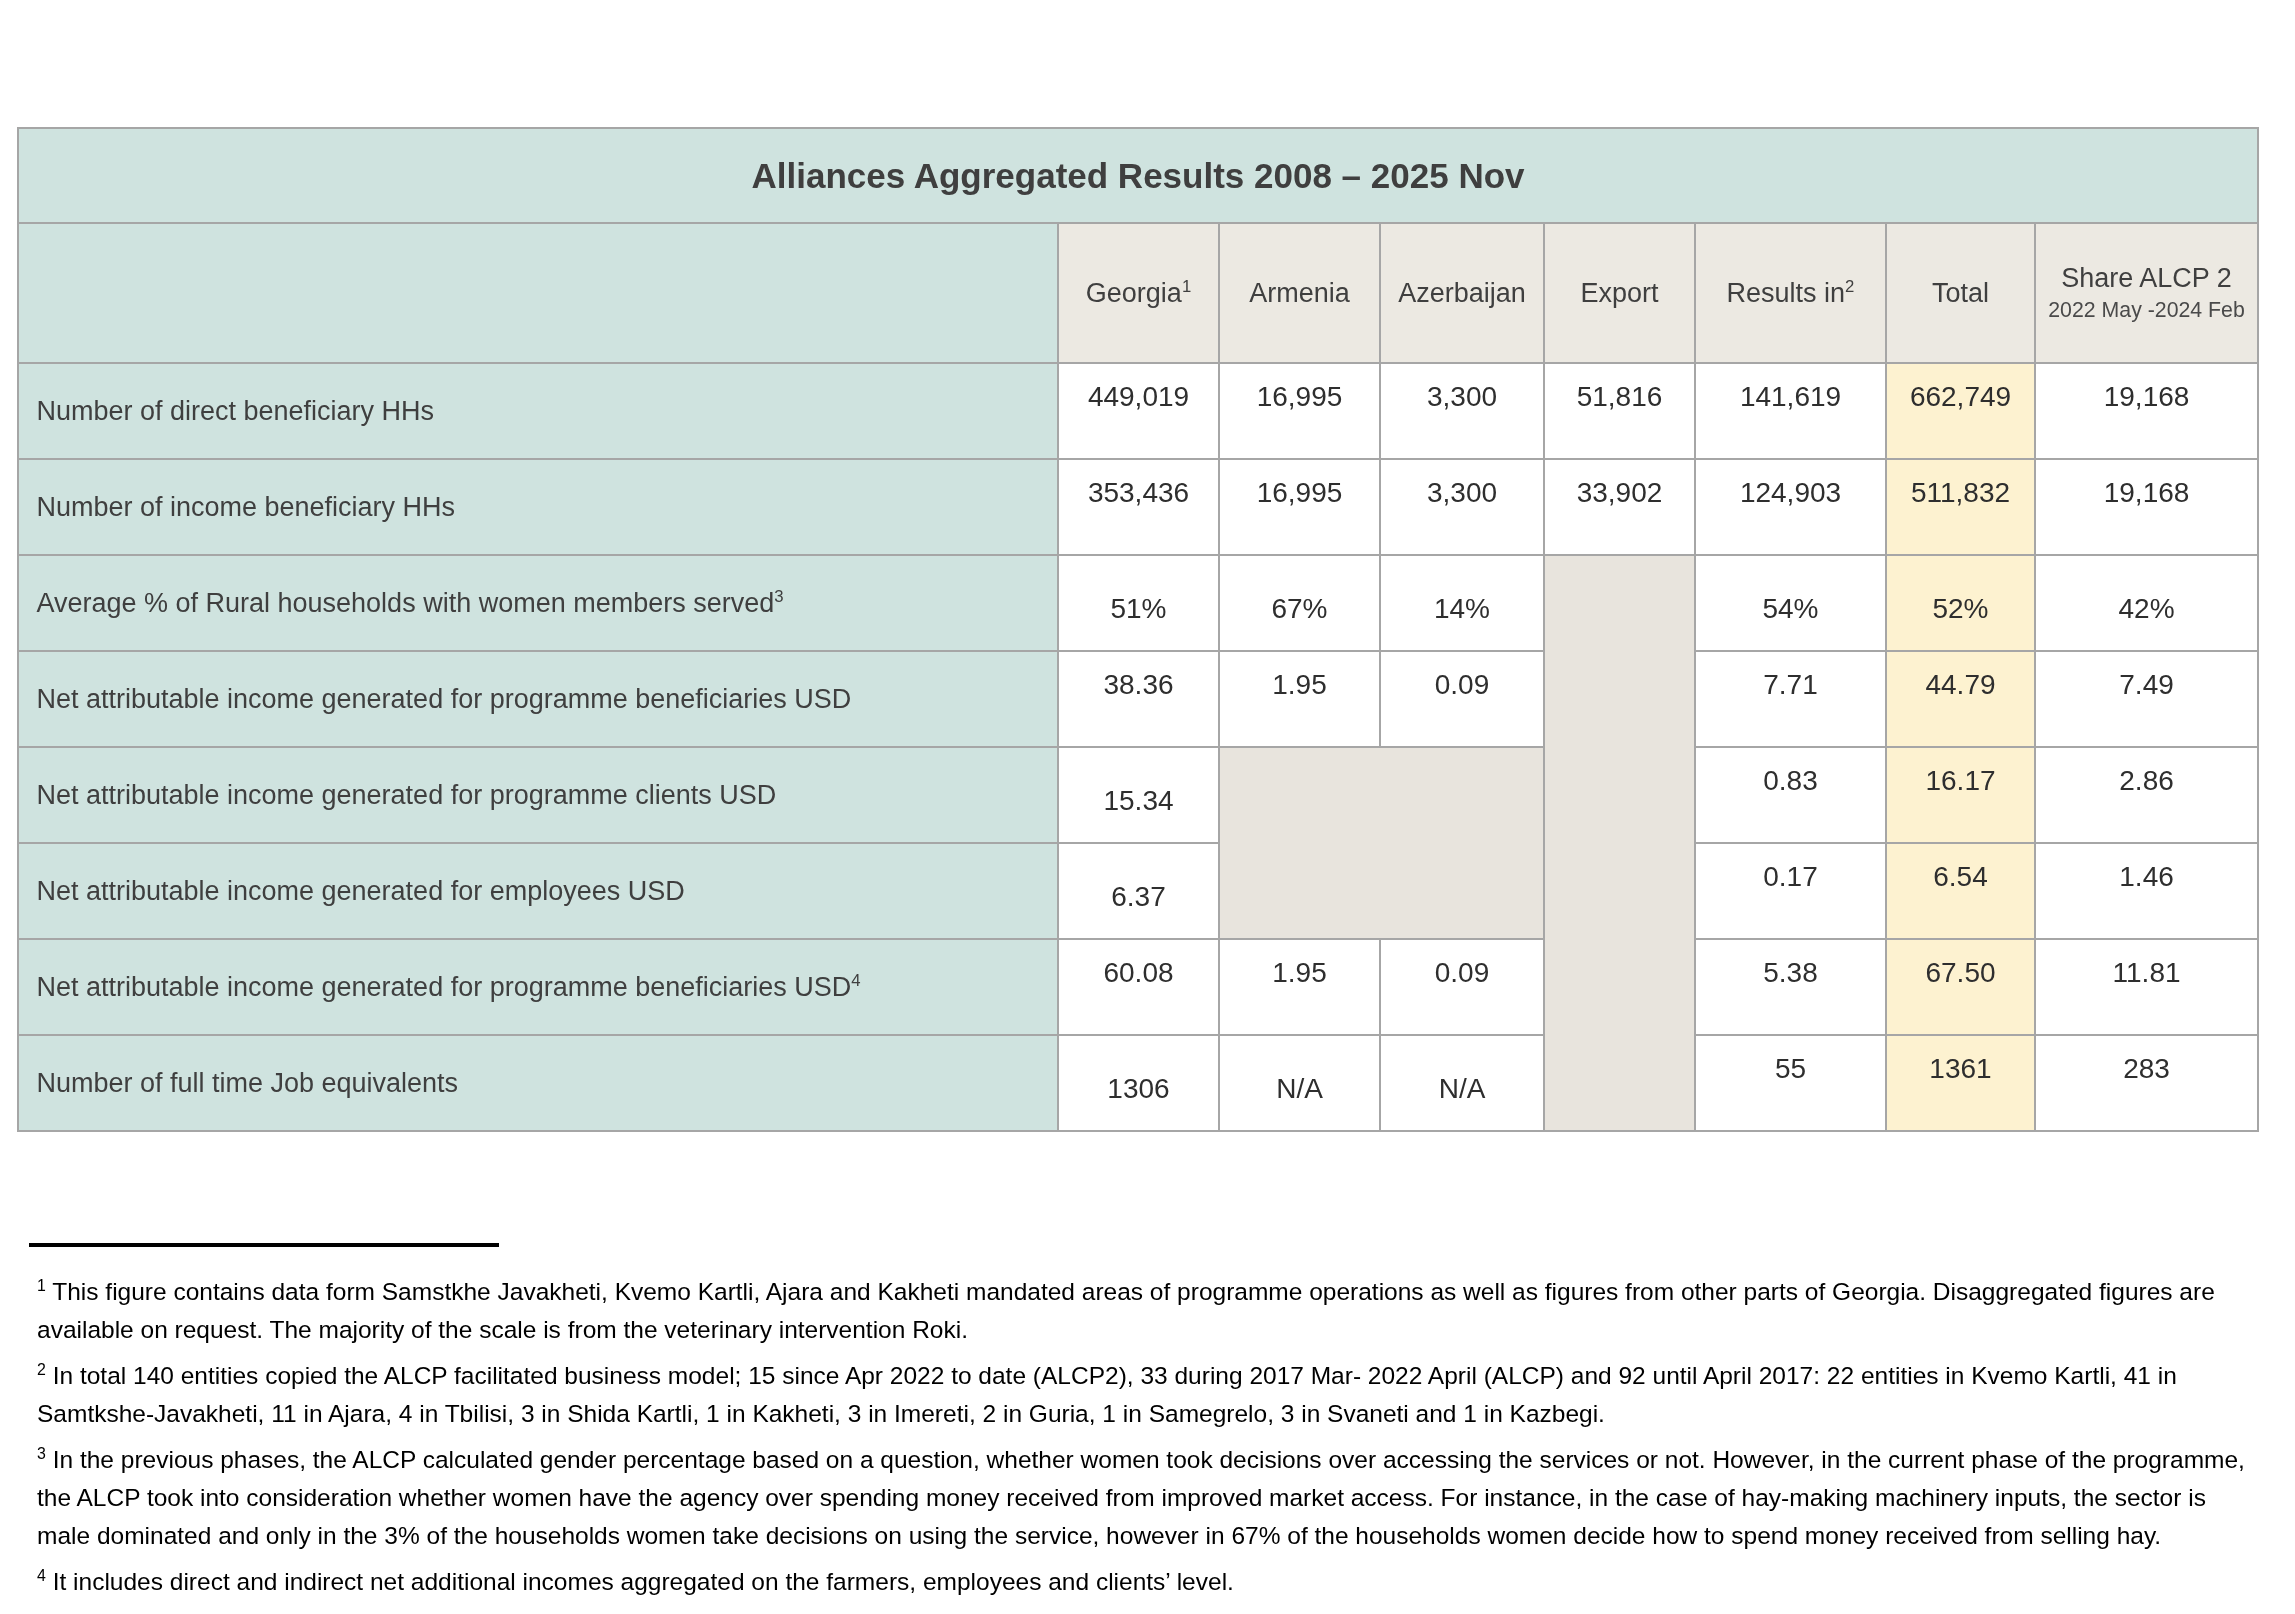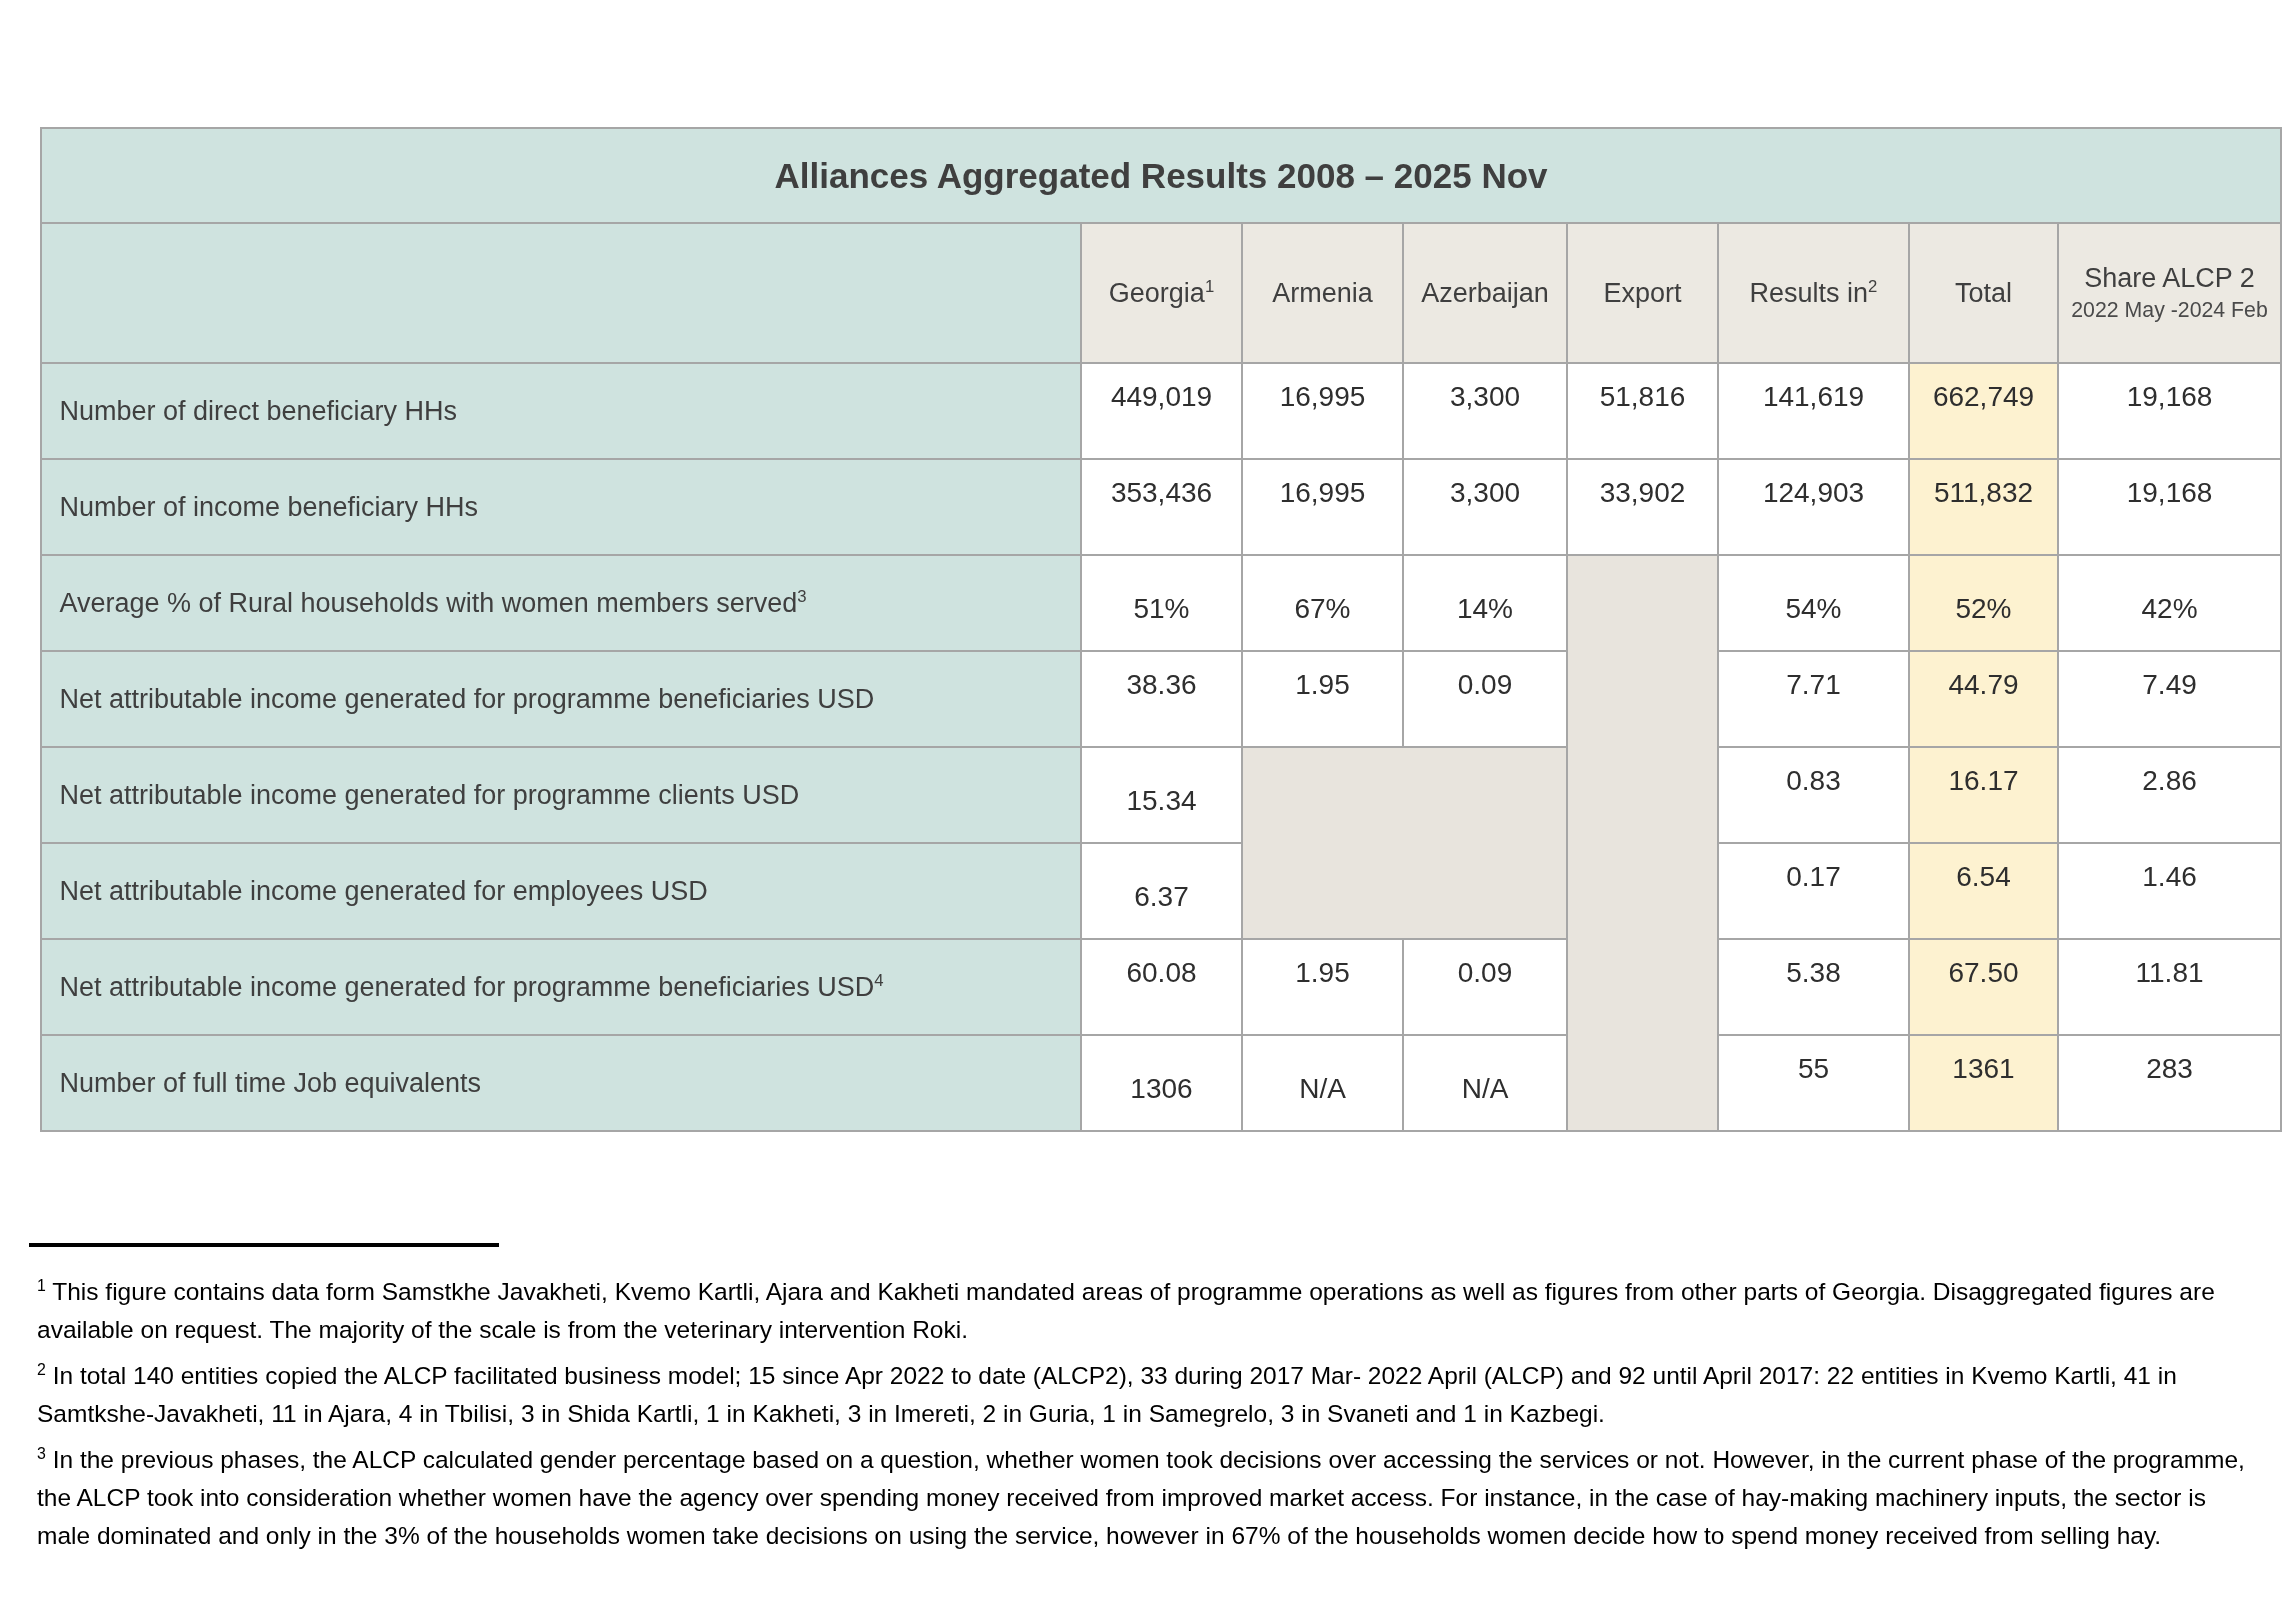--- a/index.html
+++ b/index.html
@@ -5,21 +5,21 @@
   html,body{margin:0;padding:0;background:#ffffff;}
   .page{
     position:relative;
     width:2295px;height:1615px;
     background:#ffffff;
     font-family:"Liberation Sans", sans-serif;
     color:#3f3f3f;
     overflow:hidden;
   }
   table.results{
-    position:absolute;left:40px;top:127px;
+    position:absolute;left:17px;top:127px;
     border-collapse:collapse;table-layout:fixed;
     width:2239px;
   }
   table.results td{
     border:2.4px solid #a6a6a6;
     overflow:hidden;
   }
   
   tr.title-row td{
     background:#cfe3df;
@@ -185,16 +185,17 @@
     </tr>
   </tbody>
     </table>
 
   <div class="footnote-sep"></div>
 
   <div class="footnotes">
     <p><sup>1</sup> <span>This figure contains data form Samstkhe Javakheti, Kvemo Kartli, Ajara and Kakheti mandated areas of programme operations as well as figures from other parts of Georgia. Disaggregated figures are available on request. The majority of the scale is from the veterinary intervention Roki.</span></p>
     <p><sup>2</sup> <span>In total 140 entities copied the ALCP facilitated business model; 15 since Apr 2022 to date (ALCP2), 33 during 2017 Mar- 2022 April (ALCP) and 92 until April 2017: 22 entities in Kvemo Kartli, 41 in Samtkshe-Javakheti, 11 in Ajara, 4 in Tbilisi, 3 in Shida Kartli, 1 in Kakheti, 3 in Imereti, 2 in Guria, 1 in Samegrelo, 3 in Svaneti and 1 in Kazbegi.</span></p>
     <p><sup>3</sup> <span>In the previous phases, the ALCP calculated gender percentage based on a question, whether women took decisions over accessing the services or not. However, in the current phase of the programme, the ALCP took into consideration whether women have the agency over spending money received from improved market access. For instance, in the case of hay-making machinery inputs, the sector is male dominated and only in the 3% of the households women take decisions on using the service, however in 67% of the households women decide how to spend money received from selling hay.</span></p>
+    <p><sup>4</sup> <span>It includes direct and indirect net additional incomes aggregated on the farmers, employees and clients’ level.</span></p>
   </div>
 
 </div>
 
 
 </body></html>

